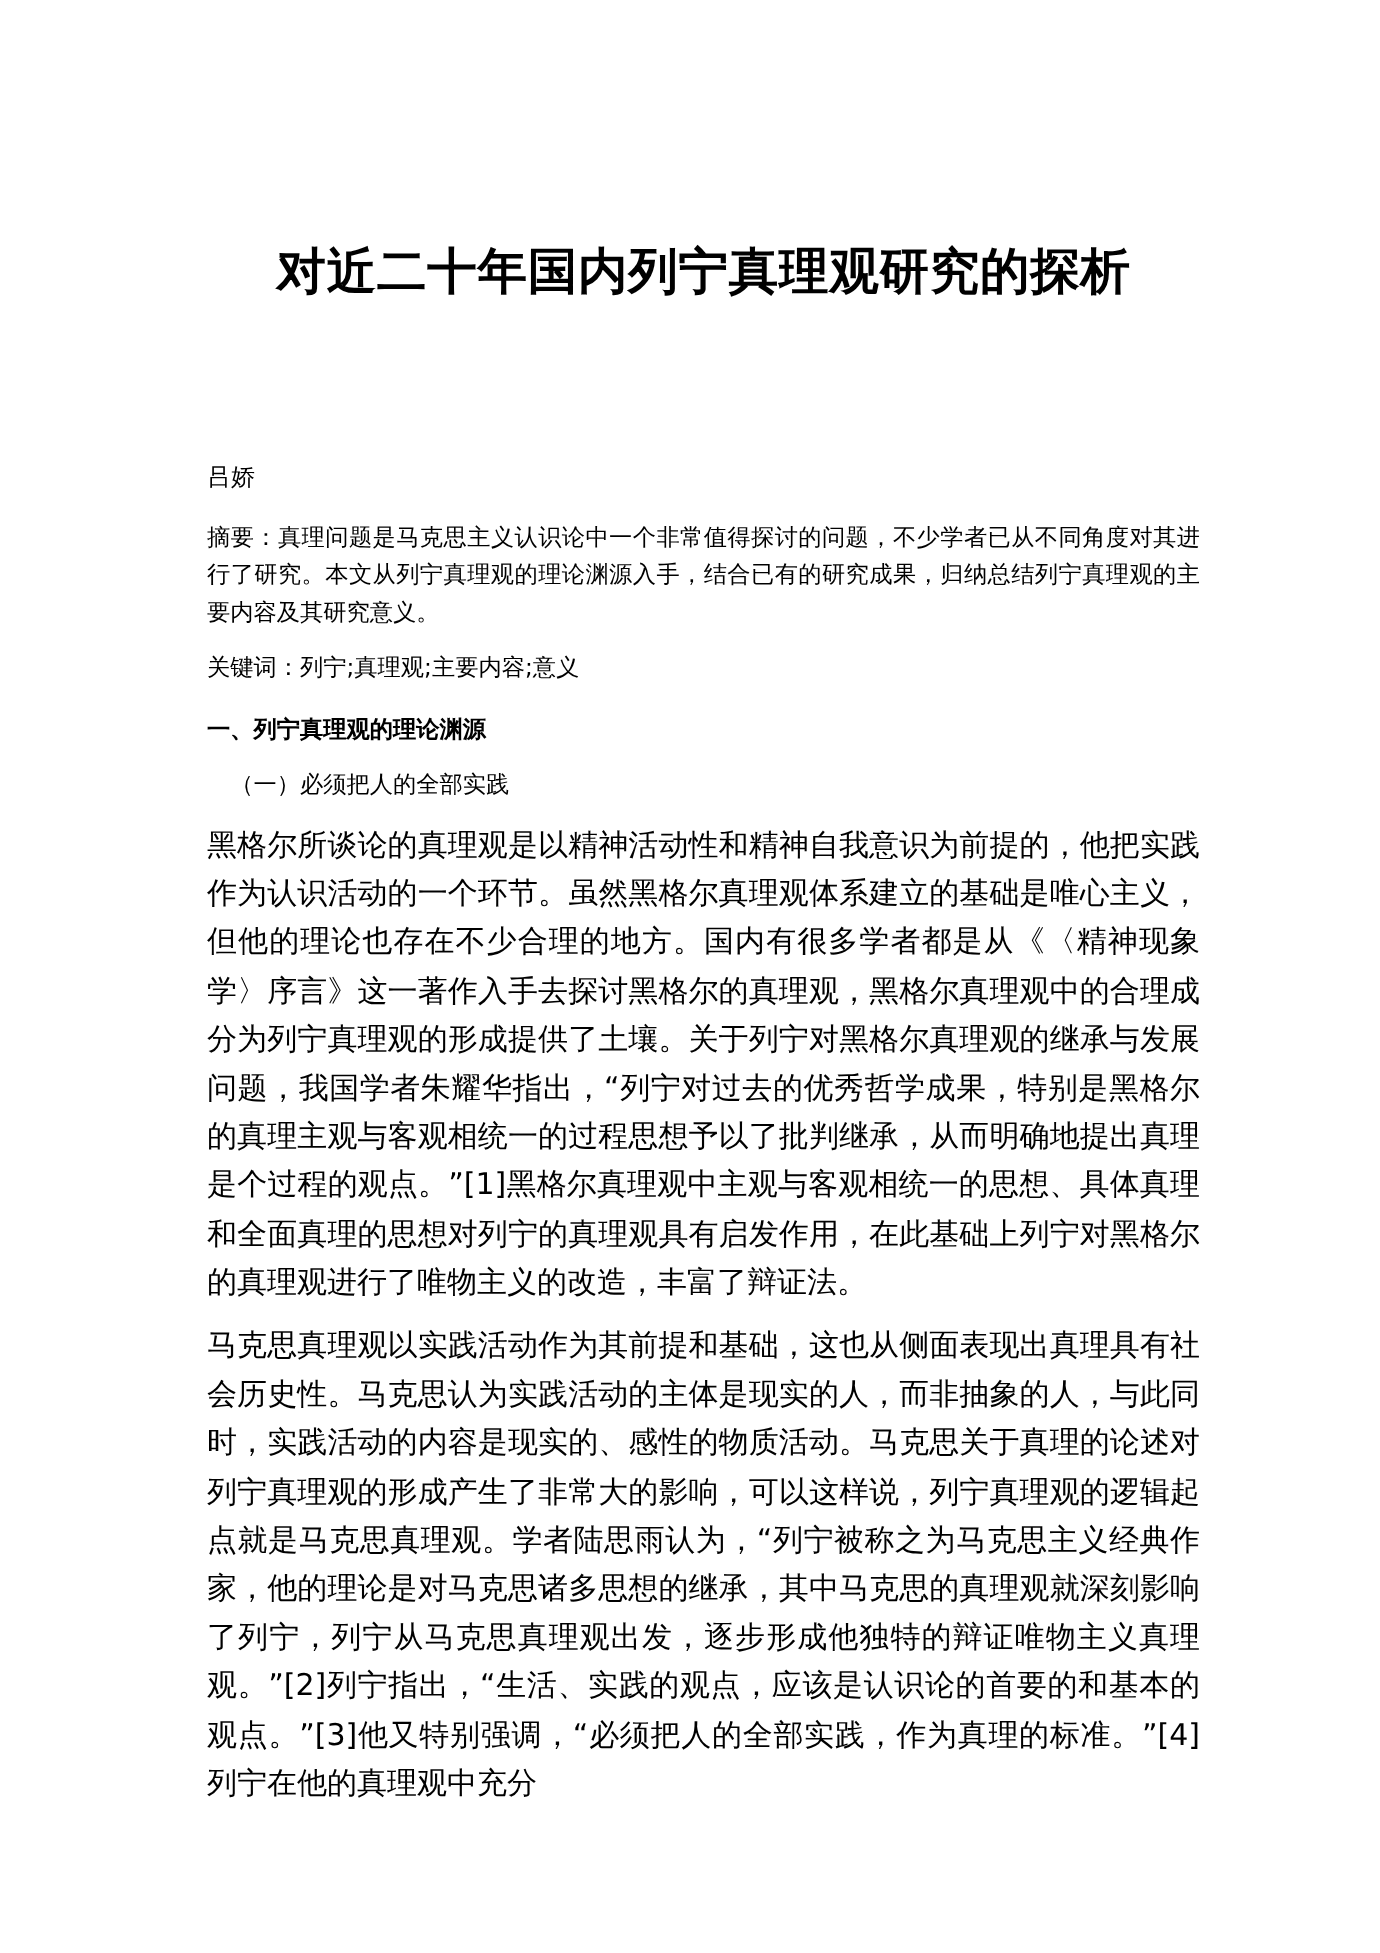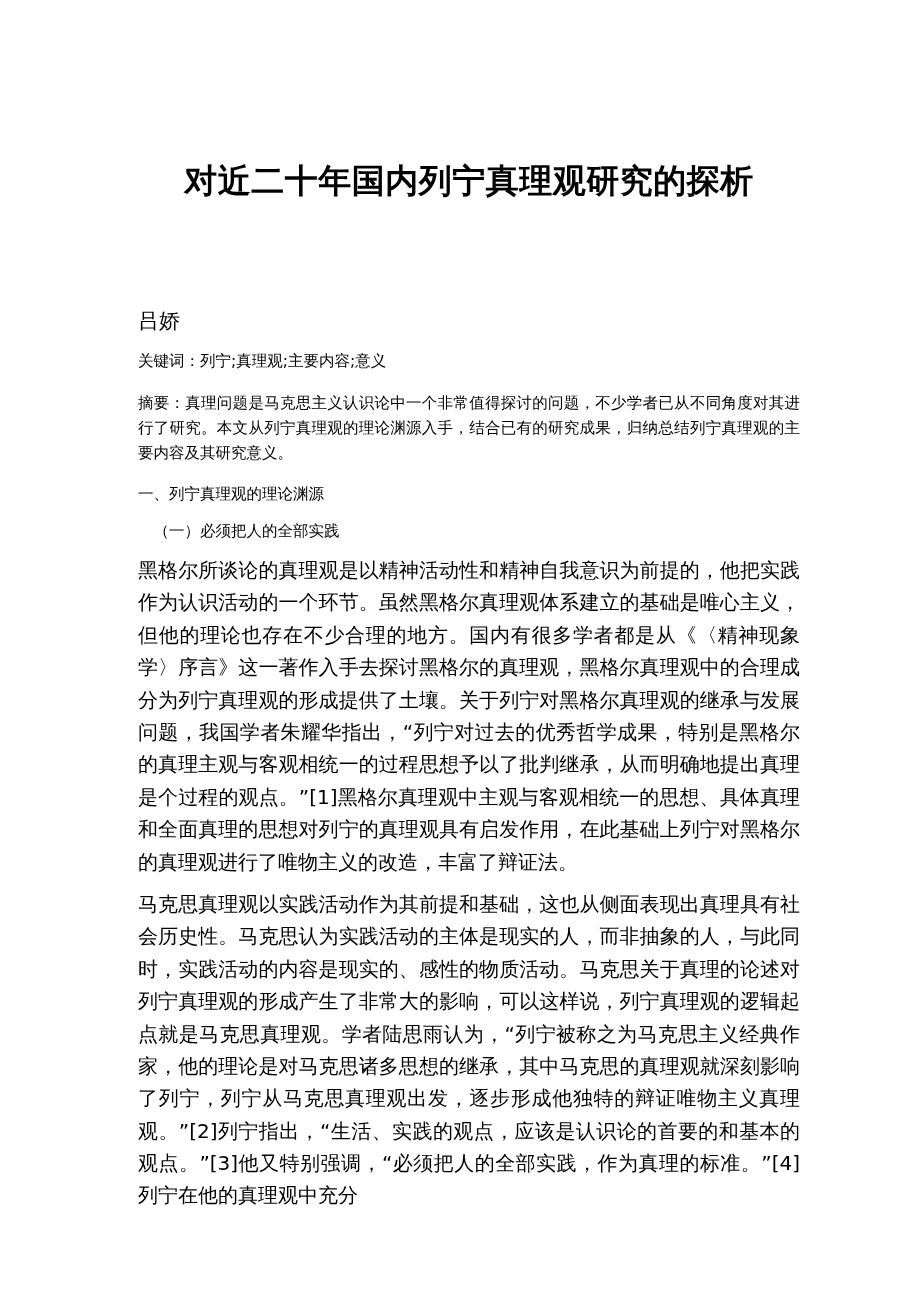--- a/index.html
+++ b/index.html
@@ -26,37 +26,38 @@
     padding-top: 160px;
     font-family: "DejaVu Serif", "Liberation Serif", serif;
     font-size: 33px;
     font-weight: bold;
     line-height: 1.3;
     text-align: center;
     letter-spacing: 0.5px;
   }
   .author {
     margin-top: 103px;
-    font-size: 21px;
+    font-size: 16px;
     line-height: 1.5;
   }
   .para {
     margin-top: 12px;
     font-size: 15.5px;
     line-height: 1.62;
     text-align: justify;
     text-justify: inter-ideograph;
   }
   .para.abstract {
     margin-top: 16px;
   }
   .section-head {
     margin-top: 16px;
     font-size: 15.5px;
     line-height: 1.62;
+    font-weight: bold;
   }
   .sub-head {
     margin-top: 12px;
     font-size: 15.5px;
     line-height: 1.62;
     text-indent: 1em;
   }
   .body-block {
     margin-top: 10px;
     font-size: 20px;
@@ -67,23 +68,23 @@
 </style>
 </head>
 <body>
 
 <div class="page">
 
   <h1 class="doc-title">对近二十年国内列宁真理观研究的探析</h1>
 
   <div class="author">吕娇</div>
 
+  <div class="para abstract">摘要：真理问题是马克思主义认识论中一个非常值得探讨的问题，不少学者已从不同角度对其进行了研究。本文从列宁真理观的理论渊源入手，结合已有的研究成果，归纳总结列宁真理观的主要内容及其研究意义。</div>
+
   <div class="para">关键词：列宁;真理观;主要内容;意义</div>
-
-  <div class="para abstract">摘要：真理问题是马克思主义认识论中一个非常值得探讨的问题，不少学者已从不同角度对其进行了研究。本文从列宁真理观的理论渊源入手，结合已有的研究成果，归纳总结列宁真理观的主要内容及其研究意义。</div>
 
 
   <div class="section-head">一、列宁真理观的理论渊源</div>
 
   <div class="sub-head">（一）必须把人的全部实践</div>
 
   <div class="body-block">黑格尔所谈论的真理观是以精神活动性和精神自我意识为前提的，他把实践作为认识活动的一个环节。虽然黑格尔真理观体系建立的基础是唯心主义，但他的理论也存在不少合理的地方。国内有很多学者都是从《〈精神现象学〉序言》这一著作入手去探讨黑格尔的真理观，黑格尔真理观中的合理成分为列宁真理观的形成提供了土壤。关于列宁对黑格尔真理观的继承与发展问题，我国学者朱耀华指出，“列宁对过去的优秀哲学成果，特别是黑格尔的真理主观与客观相统一的过程思想予以了批判继承，从而明确地提出真理是个过程的观点。”[1]黑格尔真理观中主观与客观相统一的思想、具体真理和全面真理的思想对列宁的真理观具有启发作用，在此基础上列宁对黑格尔的真理观进行了唯物主义的改造，丰富了辩证法。</div>
 
 
   <div class="body-block">马克思真理观以实践活动作为其前提和基础，这也从侧面表现出真理具有社会历史性。马克思认为实践活动的主体是现实的人，而非抽象的人，与此同时，实践活动的内容是现实的、感性的物质活动。马克思关于真理的论述对列宁真理观的形成产生了非常大的影响，可以这样说，列宁真理观的逻辑起点就是马克思真理观。学者陆思雨认为，“列宁被称之为马克思主义经典作家，他的理论是对马克思诸多思想的继承，其中马克思的真理观就深刻影响了列宁，列宁从马克思真理观出发，逐步形成他独特的辩证唯物主义真理观。”[2]列宁指出，“生活、实践的观点，应该是认识论的首要的和基本的观点。”[3]他又特别强调，“必须把人的全部实践，作为真理的标准。”[4]列宁在他的真理观中充分</div>

